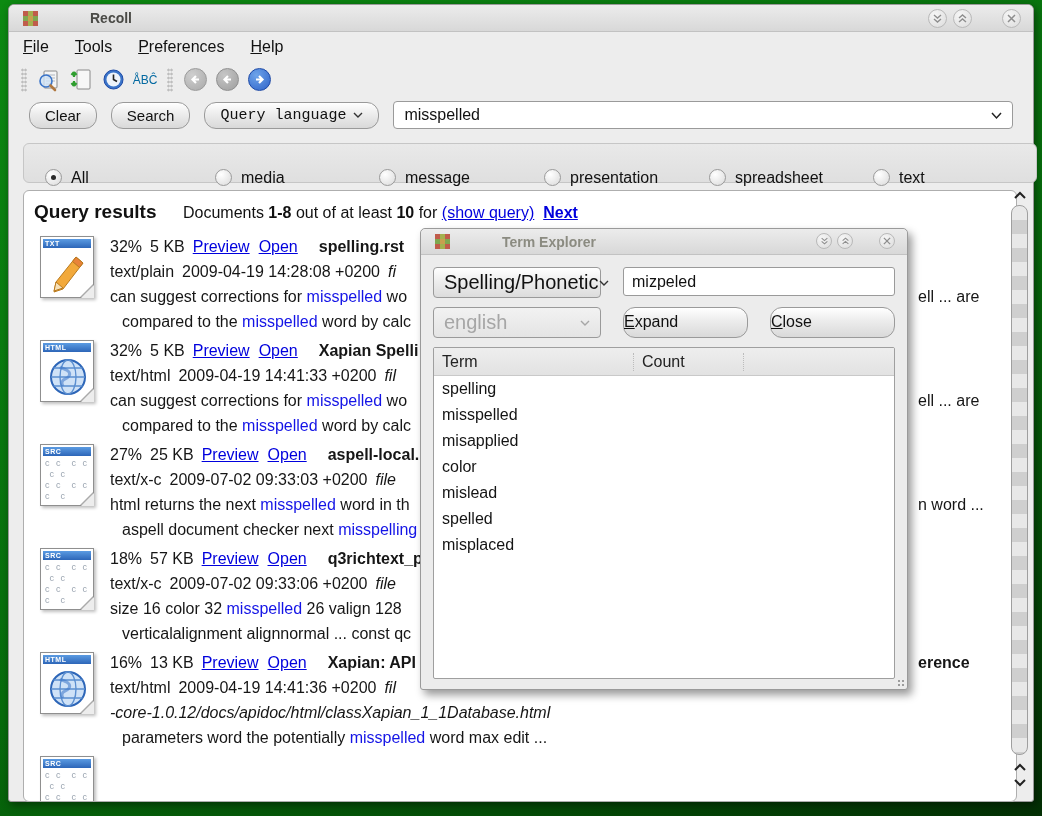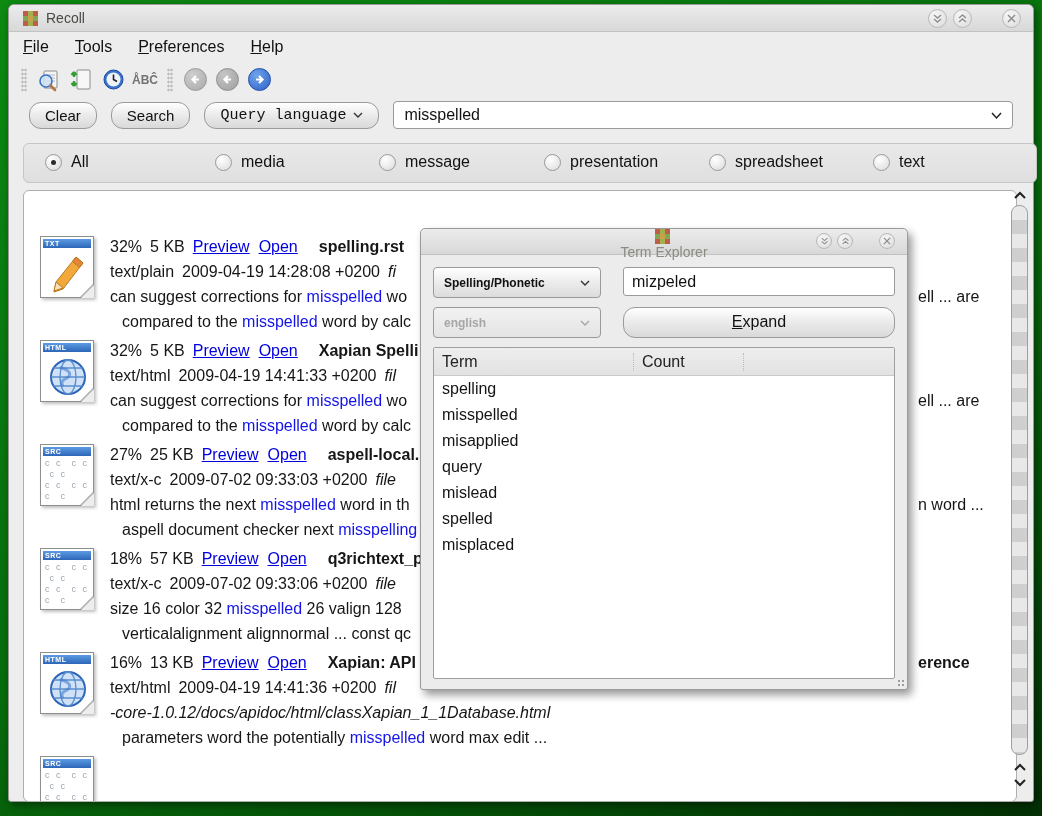--- a/index.html
+++ b/index.html
@@ -16,21 +16,21 @@
     position:absolute; left:8px; top:4px; width:1026px; height:798px;
     background:#ededed; border:1px solid #9a9a9a; border-radius:6px 6px 3px 3px;
     box-shadow:2px 3px 8px rgba(0,0,0,.45);
   }
   .titlebar {
     position:relative; height:27px; border-radius:5px 5px 0 0;
     background:linear-gradient(#ececec,#d8d8d8); border-bottom:1px solid #c2c2c2;
     display:flex; align-items:center; padding:0 10px;
   }
   .app-icon { width:15px; height:15px; margin-left:4px; margin-right:8px; }
-  .title-text { font-size:14px; font-weight:normal; color:#4a4a46; }
+  .title-text { font-size:14px; font-weight:bold; color:#4a4a46;margin-left:44px; }
   .winbtns { position:absolute; right:12px; top:4px; display:flex; align-items:center; }
   .wbtn {
     width:19px; height:19px; border-radius:50%; border:1px solid #b9b9b9;
     background:radial-gradient(circle at 35% 30%,#f6f6f6,#dcdcdc);
     display:flex; align-items:center; justify-content:center; margin-left:6px;
   }
   .wbtn.close-gap { margin-left:30px; }
   .wbtn svg { display:block; }
   .dlg .wbtn { width:16px; height:16px; margin-left:5px; }
   .dlg .wbtn.close-gap { margin-left:26px; }
@@ -39,49 +39,49 @@
   .menubar { display:flex; align-items:center; height:29px; padding:0 14px; gap:26px; }
   .menu-item { display:inline-block; font-size:16px; color:#111; cursor:default; }
   .menu-item::first-letter { text-decoration:underline; }
 
   
   .toolbar { display:flex; align-items:center; height:37px; padding:0 6px; }
   .tb-handle { width:6px; height:24px; margin:0 6px;
     background-image:radial-gradient(#bdbdbd 1px, transparent 1.2px);
     background-size:3px 4px; }
   .tbtn { width:32px; height:30px; display:flex; align-items:center; justify-content:center; border-radius:3px; }
-  .tb-abc { font-size:12px; font-weight:bold; color:#737373; letter-spacing:0; }
+  .tb-abc { font-size:12px; font-weight:normal; color:#0369a1; letter-spacing:0; }
   .navc { width:23px; height:23px; border-radius:50%; display:flex; align-items:center; justify-content:center; }
   .navc.gray1 { background:radial-gradient(circle at 35% 30%,#cfcfcf,#a8a8a8); border:1px solid #9a9a9a; }
   .navc.gray2 { background:radial-gradient(circle at 35% 30%,#c6c6c6,#9e9e9e); border:1px solid #8f8f8f; }
   .navc.blue  { background:radial-gradient(circle at 35% 30%,#6ea4ea,#2e62c8); border:1px solid #1d4globala; border:1px solid #1d49a6; }
 
   
   .searchrow { display:flex; align-items:center; padding:3px 20px 6px 20px; gap:14px; }
   .btn {
-    display:inline-block; font-size:15px; color:#111; text-align:center;
+    display:inline-block; font-size:15px; color:#111; 
     background:linear-gradient(#ffffff,#ececec 45%,#d9d9d9);
     border:1px solid #9a9a9a; border-radius:12px; padding:4px 15px;
   }
   .btn .lbl { display:inline-block; }
   .btn.mnemonic .lbl::first-letter { text-decoration:underline; }
   .dropbtn { display:inline-flex; align-items:center; gap:7px;font-family:Liberation Mono, monospace; }
   .combo {
     flex:1; display:flex; align-items:center; background:#fff;
     border:1px solid #9a9a9a; border-radius:4px; height:28px; padding:0 10px;
     font-size:16px; color:#111;
   }
   .combo .val { flex:1; }
 
   
   .filterrow {
     position:absolute; left:14px; top:138px; width:1014px; height:40px;
     background:linear-gradient(#e9e9e9,#dfdfdf); border:1px solid #c6c6c6; border-radius:6px;
   }
-  .radio-item { position:absolute; top:9px; display:flex; align-items:flex-end; gap:9px; }
+  .radio-item { position:absolute; top:25px; display:flex; align-items:flex-start; gap:9px; }
   .radio {
     width:17px; height:17px; border-radius:50%; border:1px solid #9a9a9a;
     background:radial-gradient(circle at 35% 30%,#ffffff,#dadada); position:relative;
   }
   .radio[data-selected="true"]::after {
     content:""; position:absolute; left:5px; top:5px; width:5px; height:5px;
     border-radius:50%; background:#2b2b2b;
   }
   .radio-item .rlabel { font-size:16px; color:#111; }
 
@@ -134,28 +134,28 @@
     border:1px solid #9f9f9f; border-radius:8px;
     background:repeating-linear-gradient(180deg,#e8e8e8 0 14px,#cfcfcf 14px 28px);
   }
 
   
   .dlg {
     position:absolute; left:420px; top:228px; width:488px; height:462px;
     background:#ececec; border:1px solid #9a9a9a; border-radius:5px 5px 3px 3px;
     box-shadow:4px 5px 9px rgba(0,0,0,.4); z-index:10;
   }
-  .dlg .titlebar { height:26px;flex-direction:column; }
+  .dlg .titlebar { height:26px; }
   .dlg .title-text { color:#8b8b81; }
   .dlg-row { position:absolute; left:12px; right:12px; display:flex; gap:22px; }
   .sel {
     display:flex; align-items:center; justify-content:space-between;
     background:linear-gradient(#ffffff,#ececec 50%,#dcdcdc);
     border:1px solid #9a9a9a; border-radius:4px; height:31px; padding:0 10px;
-    font-size:12px; color:#111; width:168px; flex:none;font-weight:bold;
+    font-size:20px; color:#111; width:168px; flex:none;
   }
   .sel.disabled { color:#a6a6a6; background:linear-gradient(#f2f2f2,#e4e4e4); }
   .dlg-input {
     flex:1; background:#fff; border:1px solid #9a9a9a; border-radius:3px;
     height:29px; font-size:16px; color:#111; display:flex; align-items:center; padding:0 8px;
   }
   .dlg .btn { flex:1; font-size:16px; padding:5px 0; }
   .termtable {
     position:absolute; left:12px; top:118px; width:462px; height:332px;
     background:#fff; border:1px solid #9f9f9f; border-radius:2px; overflow:hidden;
@@ -303,20 +303,32 @@
         <span class="radio" data-selected="false"></span>
         <span class="rlabel">spreadsheet</span>
         </span>
       <span class="radio-item" style="left:849px">
         <span class="radio" data-selected="false"></span>
         <span class="rlabel">text</span>
         </span>
     </div>
 
     <div class="results-panel">
+      <div class="results-header">
+        <span class="qr-title">Query results</span>
+        <span class="qr-sum">
+          <span>Documents</span>
+          <span class="b">1-8</span>
+          <span>out of at least</span>
+          <span class="b">10</span>
+          <span>for</span>
+          <a class="lnk">(show query)</a>&nbsp;
+          <a class="lnk bold">Next</a>
+        </span>
+      </div>
 
       <div class="rrow" style="top:43px">
         <div class="ficon">
           <div class="fbar">TXT</div>
           <svg class="glyph" width="44" height="44" viewBox="0 0 44 44">
             <path d="M30 6l7 6-20 26-9 3 2-10z" fill="#f2a93b" stroke="#b97a1e"></path>
             <path d="M30 6l7 6-3.5 4.5-7-6z" fill="#e8833a" stroke="#b97a1e"></path>
             <path d="M10 31l7 6-9 3z" fill="#f7e1b8" stroke="#b97a1e"></path>
           </svg>
         </div>
@@ -468,31 +480,32 @@
     </div>
 
     <div class="dlg-row" style="top:78px">
       <span class="sel disabled">
         <span>english</span>
         <svg width="10" height="6" viewBox="0 0 10 6">
             <path d="M1 1l4 4 4-4" stroke="#a6a6a6" stroke-width="1.4" fill="none"></path>
           </svg>
       </span>
       <span class="btn mnemonic"><span class="lbl">Expand</span></span>
+      <span class="btn mnemonic"><span class="lbl">Close</span></span>
     </div>
 
     <div class="termtable">
       <div class="tt-head">
         <span class="c1">Term</span>
         <span class="c2">Count</span>
       </div>
       <div class="tt-row">spelling</div>
       <div class="tt-row">misspelled</div>
       <div class="tt-row">misapplied</div>
-      <div class="tt-row">query</div>
+      <div class="tt-row">color</div>
       <div class="tt-row">mislead</div>
       <div class="tt-row">spelled</div>
       <div class="tt-row">misplaced</div>
     </div>
     <div class="dlg-grip"></div>
   </div>
 
 </div>
 
 </body></html>

